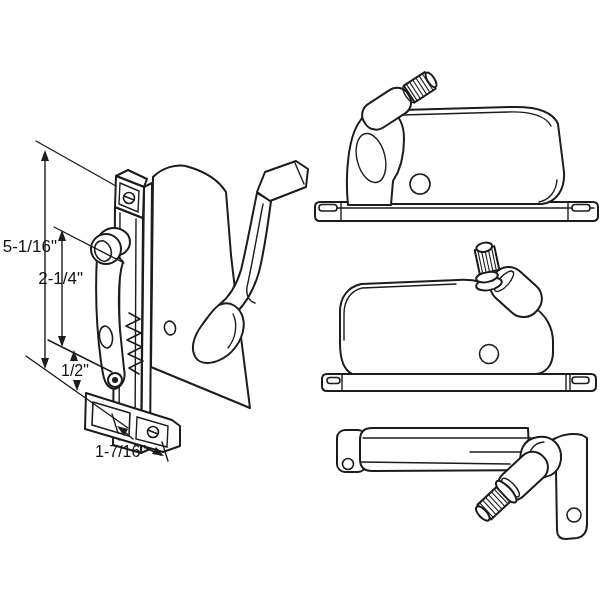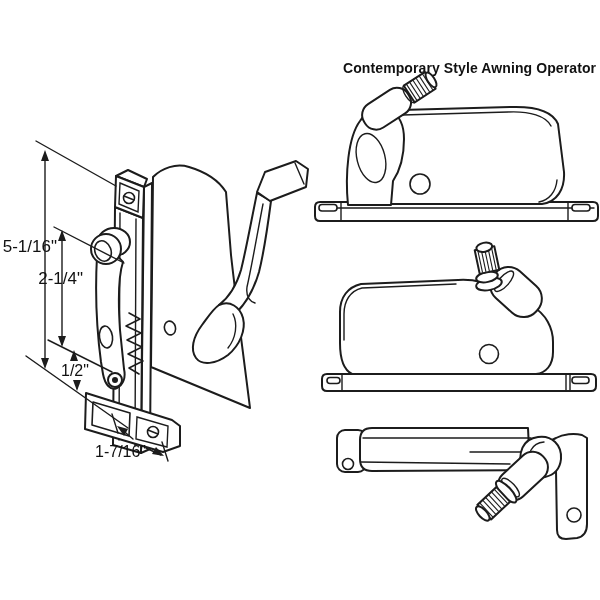--- a/index.html
+++ b/index.html
@@ -16,21 +16,20 @@
   .arr { fill:#1c1c1c; stroke:none; }
   .hatch { stroke:#1c1c1c; stroke-width:1.1; }
   .dimtext { font-family:"Liberation Sans", sans-serif; font-size:17px; fill:#111111; }
   .dimtext.small { font-size:16px; }
   .dark { fill:#1c1c1c; stroke:none; }
 </style>
 </head>
 <body>
 
 <div class="stage">
-  <div class="title">Contemporary Style Awning Operator</div>
 
   <svg width="600" height="600" viewBox="0 0 600 600">
 
     <g>
 
       <g>
         <path class="o" d="M153,177 C162,168 176,163 189,167 C206,172 219,181 226,192 L231,255 C236,300 243,352 250,408 L151,367 Z"></path>
         <ellipse class="o2" cx="170" cy="328" rx="5.5" ry="7" transform="rotate(-15 170 328)"></ellipse>
       </g>
 

